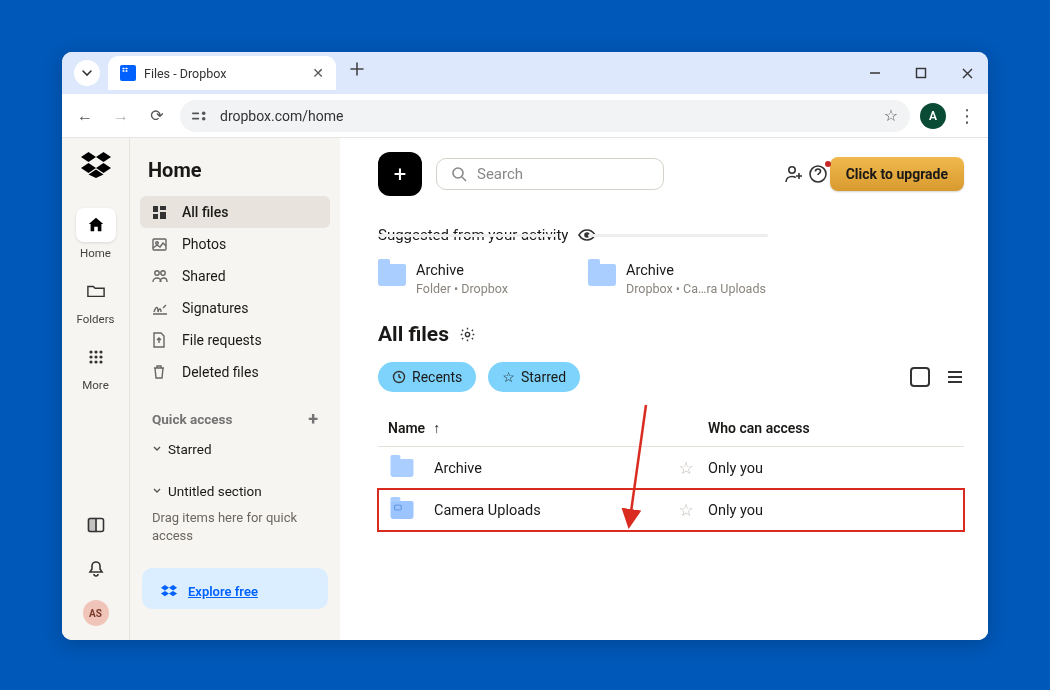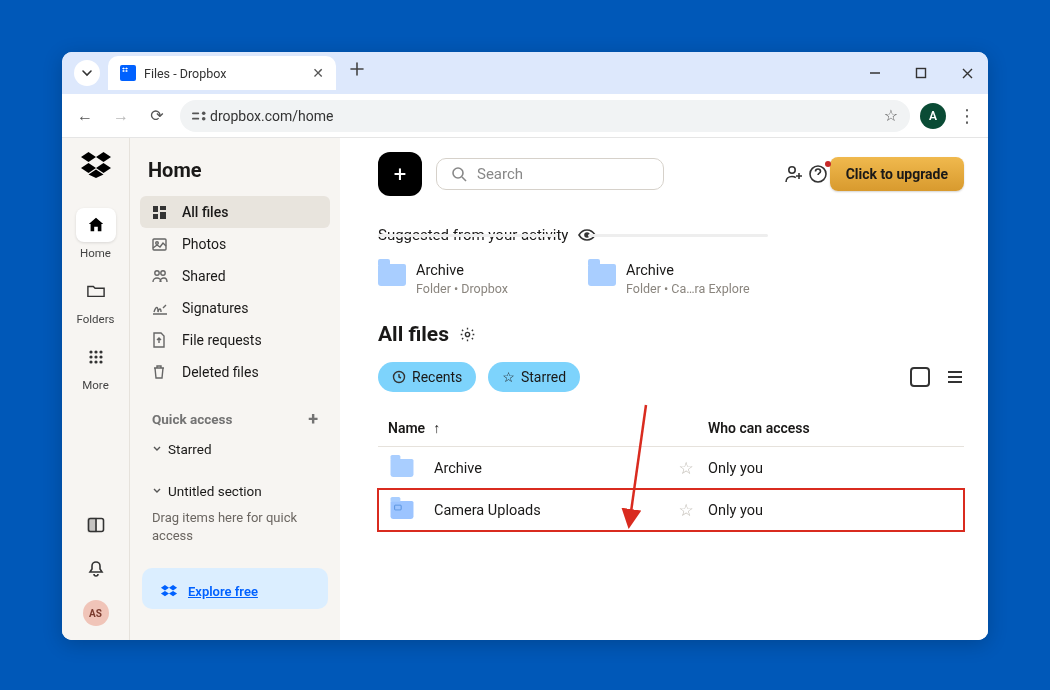--- a/index.html
+++ b/index.html
@@ -13,21 +13,21 @@
   .tab .favicon { width: 16px; height: 16px; background:#0061ff; border-radius:2px; display:flex; align-items:center; justify-content:center; color:#fff; font-size:11px; font-weight:bold;}
   .tab .title { flex:1; white-space:nowrap; overflow:hidden; text-overflow:ellipsis; }
   .tab .close { color:#555; font-size:14px; }
   .newtab { margin-left:10px; margin-bottom:9px; color:#444; }
   .window-controls { position:absolute; right:10px; top:0; height:42px; display:flex; align-items:center; gap:26px; font-size:14px; color:#333; }
   .window-controls span{ padding:4px;}
   
   .addr-row { height: 44px; background:#fff; display:flex; align-items:center; padding:0 10px; gap:10px; border-bottom:1px solid #e5e5e5;}
   .nav-icn { width:26px; text-align:center; color:#555; font-size:16px; }
   .nav-icn.dis{color:#b8b8b8;}
-  .omnibox { flex:1; height:32px; background:#f1f3f4; border-radius:16px; display:flex; align-items:center; padding:0 12px; font-size:14px; color:#333;}
+  .omnibox { flex:1; height:32px; background:#f1f3f4; border-radius:16px; display:flex; align-items:center; padding:0 12px; gap:10px; font-size:14px; color:#333;}
   .omnibox .site-chip{ font-size:12px; color:#555; background:#fff0; display:flex; align-items:center; gap:2px;}
   .omnibox .star{ margin-left:auto; color:#555; font-size:16px;}
   .avatar-btn { width:26px; height:26px; border-radius:50%; background:#0a4b35; color:#fff; display:flex; align-items:center; justify-content:center; font-size:12px; font-weight:600;}
   .kebab { width:22px; text-align:center; color:#555; font-size:18px; }
   
   .content { flex:1; display:flex; overflow:hidden; background:#f7f5f2; }
   .left-rail { width:68px; background:#f7f5f2; border-right:1px solid #e6e2dc; display:flex; flex-direction:column; align-items:center; padding-top:14px; gap:2px;}
   .rail-logo { width:30px; height:30px; color:#000; margin-bottom:18px;}
   .rail-item { width:54px; display:flex; flex-direction:column; align-items:center; gap:4px; padding:6px 0; font-size:11.5px; color:#444; border-radius:8px;}
   .rail-item.active .ricon{ background:#fff; box-shadow:0 1px 3px rgba(0,0,0,.12);}
@@ -343,21 +343,21 @@
             <div class="folder-glyph"></div>
             <div>
               <div class="sc-title">Archive</div>
               <div class="sc-sub">Folder • Dropbox</div>
             </div>
           </div>
           <div class="suggest-card">
             <div class="folder-glyph"></div>
             <div>
               <div class="sc-title">Archive</div>
-              <div class="sc-sub">Folder • Ca…ra Explore</div>
+              <div class="sc-sub">Dropbox • Ca…ra Uploads</div>
             </div>
           </div>
         </div>
 
         <div class="allfiles-hd">
           <span>All files</span>
           <svg width="17" height="17" viewBox="0 0 20 20" fill="none" stroke="#333" stroke-width="1.6">
               <circle cx="10" cy="10" r="2.5"></circle>
               <path d="M10 2v2M10 16v2M3.5 4.5l1.4 1.4M15.1 14.1l1.4 1.4M2 10h2M16 10h2M3.5 15.5l1.4-1.4M15.1 5.9l1.4-1.4"></path>
             </svg>

